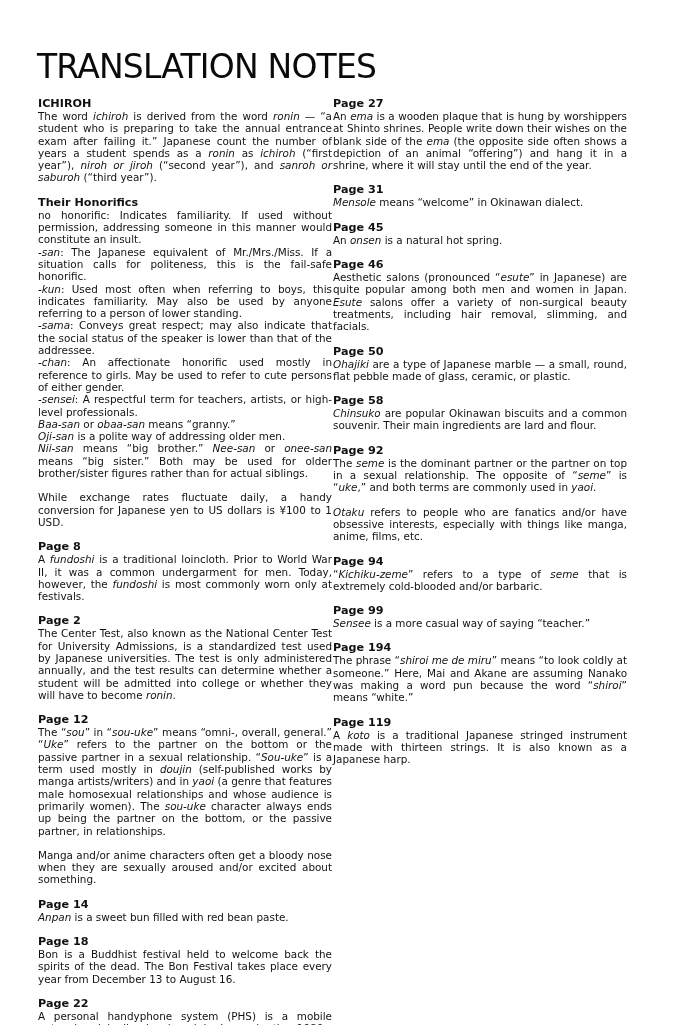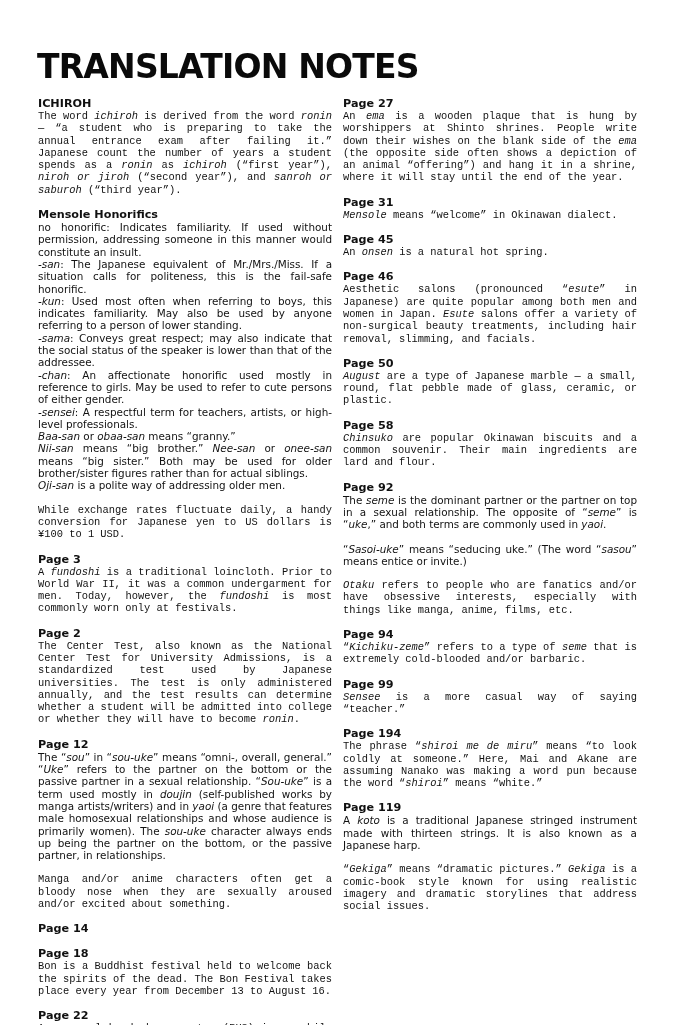--- a/index.html
+++ b/index.html
@@ -2,73 +2,74 @@
 <html><head>
 <meta charset="utf-8">
 <style>
   html, body { margin: 0; padding: 0; }
   body {
     width: 700px; height: 1025px; background: #ffffff; color: #111;
     font-family: "DejaVu Sans", sans-serif; overflow: hidden; position: relative;
   }
   .title {
     position: absolute; left: 37px; top: 50px; margin: 0;
-    font-family: "DejaVu Sans", sans-serif; font-weight: bold;
+    font-family: "DejaVu Sans", sans-serif; font-weight: normal;
     font-size: 33px; letter-spacing: -0.8px; color: #0a0a0a; line-height: 1;
   }
   .col { position: absolute; font-size: 10.4px; line-height: 12.3px; text-align: justify; }
   .col-left { left: 38px; top: 97px; width: 294px; }
-  .col-right { left: 343px; top: 97px; width: 294px; }
+  .col-right { left: 333px; top: 97px; width: 294px; }
   .section { margin-bottom: 12px; }
   .heading { font-weight: bold; font-size: 11.2px; line-height: 13px; display: block; }
   .para { margin: 0 0 12px 0; }
-  .para:last-child { margin-bottom: 0; font-family: Liberation Mono, monospace; }
+  .para:last-child { margin-bottom: 0; }
   .line { display: block; }
   i { font-style: italic; }
 </style>
 </head>
 <body>
 
 <h1 class="title">TRANSLATION NOTES</h1>
 
 <div class="col col-left">
     <div class="section">
       <span class="heading">ICHIROH</span>
       <p class="para">The word <i>ichiroh</i> is derived from the word <i>ronin</i> — “a student who is preparing to take the annual entrance exam after failing it.” Japanese count the number of years a student spends as a <i>ronin</i> as <i>ichiroh</i> (“first year”), <i>niroh or jiroh</i> (“second year”), and <i>sanroh or saburoh</i> (“third year”).</p>
     </div>
     <div class="section">
-      <span class="heading">Mensole Honorifics</span>
+      <span class="heading">Their Honorifics</span>
       <p class="para">
         <span class="line">no honorific: Indicates familiarity. If used without permission, addressing someone in this manner would constitute an insult.</span>
         <span class="line"><i>-san</i>: The Japanese equivalent of Mr./Mrs./Miss. If a situation calls for politeness, this is the fail-safe honorific.</span>
         <span class="line"><i>-kun</i>: Used most often when referring to boys, this indicates familiarity. May also be used by anyone referring to a person of lower standing.</span>
         <span class="line"><i>-sama</i>: Conveys great respect; may also indicate that the social status of the speaker is lower than that of the addressee.</span>
         <span class="line"><i>-chan</i>: An affectionate honorific used mostly in reference to girls. May be used to refer to cute persons of either gender.</span>
         <span class="line"><i>-sensei</i>: A respectful term for teachers, artists, or high-level professionals.</span>
         <span class="line"><i>Baa-san</i> or <i>obaa-san</i> means “granny.”</span>
+        <span class="line"><i>Oji-san</i> is a polite way of addressing older men.</span>
         <span class="line"><i>Nii-san</i> means “big brother.” <i>Nee-san</i> or <i>onee-san</i> means “big sister.” Both may be used for older brother/sister figures rather than for actual siblings.</span>
-        <span class="line"><i>Oji-san</i> is a polite way of addressing older men.</span>
       </p>
       <p class="para">While exchange rates fluctuate daily, a handy conversion for Japanese yen to US dollars is ¥100 to 1 USD.</p>
     </div>
     <div class="section">
-      <span class="heading">Page 3</span>
+      <span class="heading">Page 8</span>
       <p class="para">A <i>fundoshi</i> is a traditional loincloth. Prior to World War II, it was a common undergarment for men. Today, however, the <i>fundoshi</i> is most commonly worn only at festivals.</p>
     </div>
     <div class="section">
       <span class="heading">Page 2</span>
       <p class="para">The Center Test, also known as the National Center Test for University Admissions, is a standardized test used by Japanese universities. The test is only administered annually, and the test results can determine whether a student will be admitted into college or whether they will have to become <i>ronin</i>.</p>
     </div>
     <div class="section">
       <span class="heading">Page 12</span>
       <p class="para">The “<i>sou</i>” in “<i>sou-uke</i>” means “omni-, overall, general.” “<i>Uke</i>” refers to the partner on the bottom or the passive partner in a sexual relationship. “<i>Sou-uke</i>” is a term used mostly in <i>doujin</i> (self-published works by manga artists/writers) and in <i>yaoi</i> (a genre that features male homosexual relationships and whose audience is primarily women). The <i>sou-uke</i> character always ends up being the partner on the bottom, or the passive partner, in relationships.</p>
       <p class="para">Manga and/or anime characters often get a bloody nose when they are sexually aroused and/or excited about something.</p>
     </div>
     <div class="section">
       <span class="heading">Page 14</span>
+      <p class="para"><i>Anpan</i> is a sweet bun filled with red bean paste.</p>
     </div>
     <div class="section">
       <span class="heading">Page 18</span>
       <p class="para">Bon is a Buddhist festival held to welcome back the spirits of the dead. The Bon Festival takes place every year from December 13 to August 16.</p>
     </div>
     <div class="section">
       <span class="heading">Page 22</span>
       <p class="para">A personal handyphone system (PHS) is a mobile network originally developed in Japan in the 1980s. Because of its limited range and roaming abilities, its popularity in Japan is declining.</p>
     </div>
   </div>
@@ -84,42 +85,40 @@
     <div class="section">
       <span class="heading">Page 45</span>
       <p class="para">An <i>onsen</i> is a natural hot spring.</p>
     </div>
     <div class="section">
       <span class="heading">Page 46</span>
       <p class="para">Aesthetic salons (pronounced “<i>esute</i>” in Japanese) are quite popular among both men and women in Japan. <i>Esute</i> salons offer a variety of non-surgical beauty treatments, including hair removal, slimming, and facials.</p>
     </div>
     <div class="section">
       <span class="heading">Page 50</span>
-      <p class="para"><i>August</i> are a type of Japanese marble — a small, round, flat pebble made of glass, ceramic, or plastic.</p>
+      <p class="para"><i>Ohajiki</i> are a type of Japanese marble — a small, round, flat pebble made of glass, ceramic, or plastic.</p>
     </div>
     <div class="section">
       <span class="heading">Page 58</span>
       <p class="para"><i>Chinsuko</i> are popular Okinawan biscuits and a common souvenir. Their main ingredients are lard and flour.</p>
     </div>
     <div class="section">
       <span class="heading">Page 92</span>
       <p class="para">The <i>seme</i> is the dominant partner or the partner on top in a sexual relationship. The opposite of “<i>seme</i>” is “<i>uke</i>,” and both terms are commonly used in <i>yaoi</i>.</p>
-      <p class="para">“<i>Sasoi-uke</i>” means “seducing uke.” (The word “<i>sasou</i>” means entice or invite.)</p>
       <p class="para"><i>Otaku</i> refers to people who are fanatics and/or have obsessive interests, especially with things like manga, anime, films, etc.</p>
     </div>
     <div class="section">
       <span class="heading">Page 94</span>
       <p class="para">“<i>Kichiku-zeme</i>” refers to a type of <i>seme</i> that is extremely cold-blooded and/or barbaric.</p>
     </div>
     <div class="section">
       <span class="heading">Page 99</span>
       <p class="para"><i>Sensee</i> is a more casual way of saying “teacher.”</p>
     </div>
     <div class="section">
       <span class="heading">Page 194</span>
       <p class="para">The phrase “<i>shiroi me de miru</i>” means “to look coldly at someone.” Here, Mai and Akane are assuming Nanako was making a word pun because the word “<i>shiroi</i>” means “white.”</p>
     </div>
     <div class="section">
       <span class="heading">Page 119</span>
       <p class="para">A <i>koto</i> is a traditional Japanese stringed instrument made with thirteen strings. It is also known as a Japanese harp.</p>
-      <p class="para">“<i>Gekiga</i>” means “dramatic pictures.” <i>Gekiga</i> is a comic-book style known for using realistic imagery and dramatic storylines that address social issues.</p>
     </div>
   </div>
 
 </body></html>

